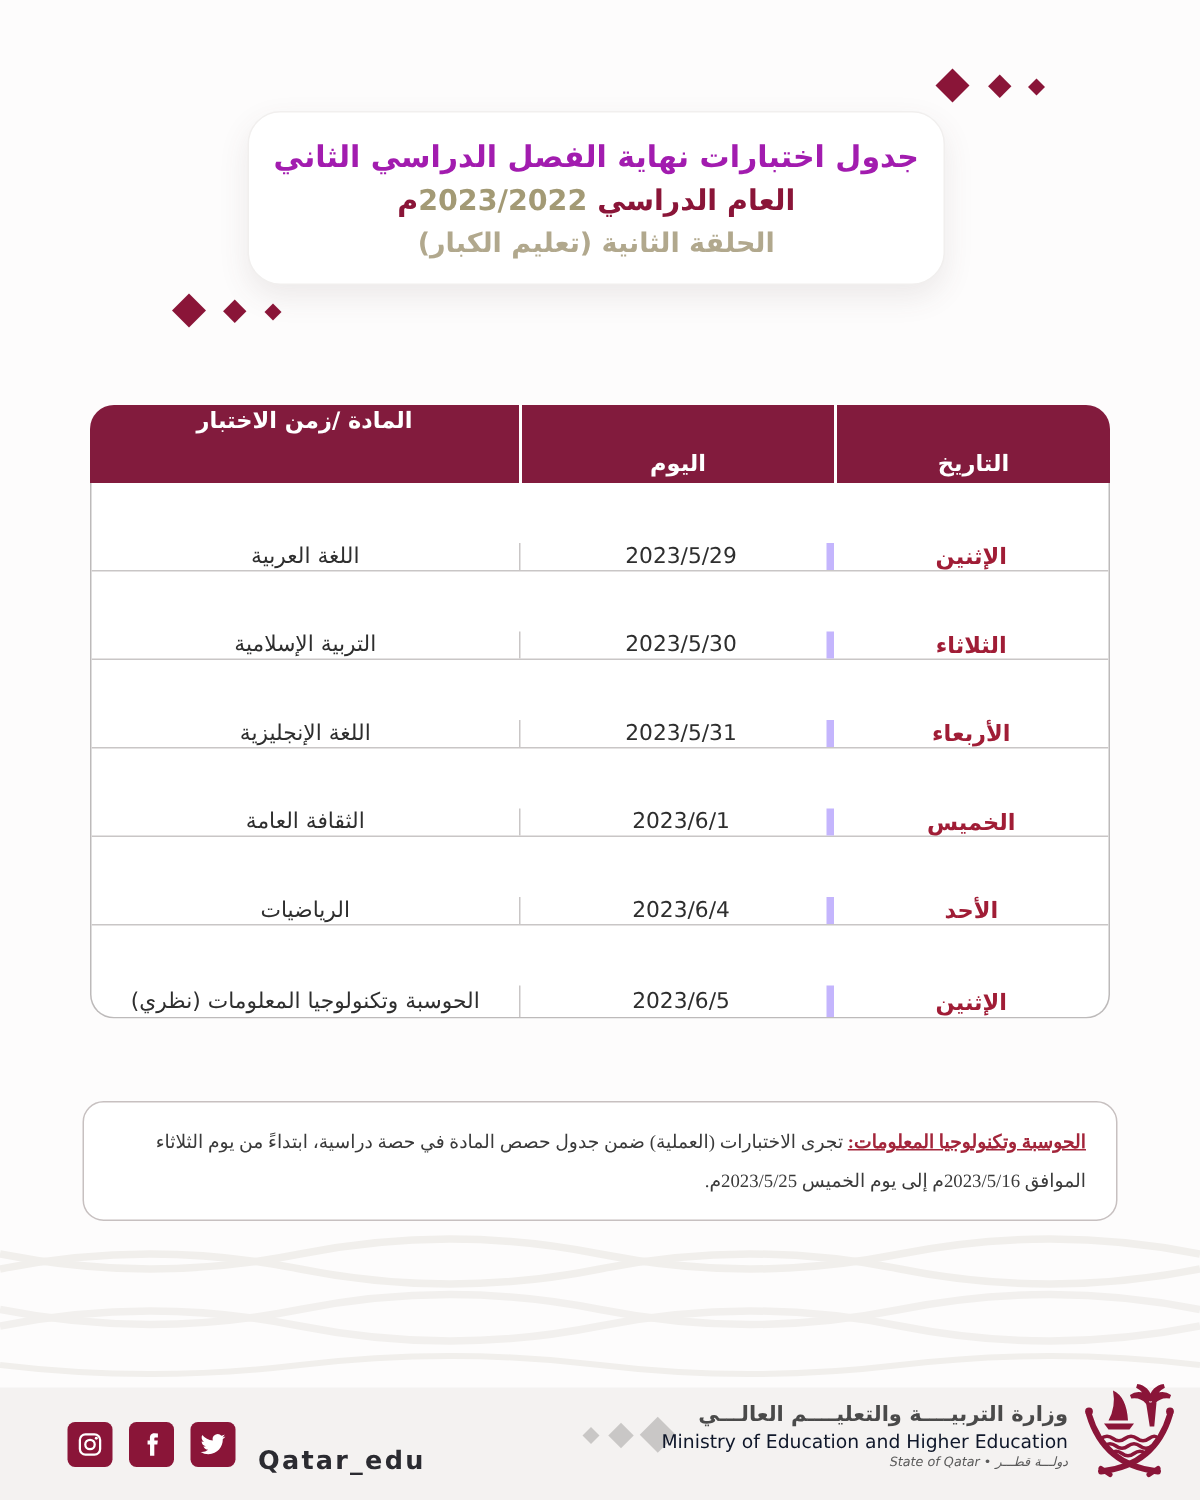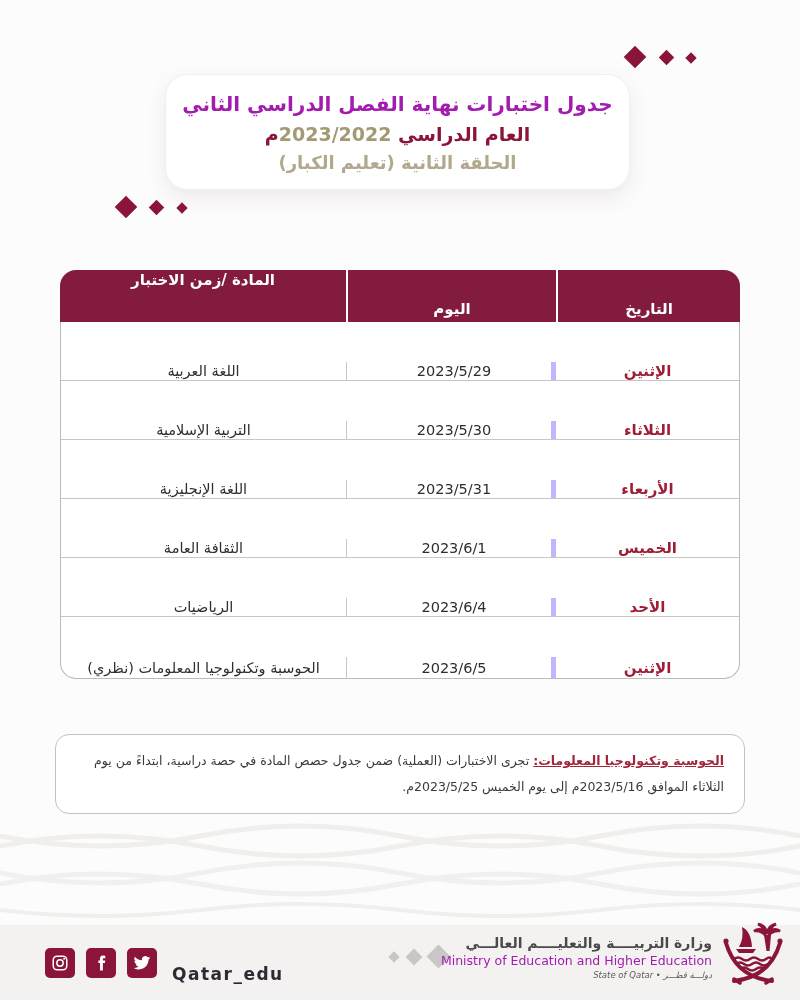--- a/index.html
+++ b/index.html
@@ -86,21 +86,21 @@
   
   .footnote {
     position: absolute;
     left: 55px; top: 734px;
     width: 690px; height: 80px;
     background: #ffffff;
     border: 1px solid #c7c0c0;
     border-radius: 14px;
     padding: 13px 20px;
     direction: rtl; text-align: right;
-    font-size: 12.5px; line-height: 2.1; color: #3a3a3a;
+    font-size: 12.5px; line-height: 2.1; color: #3a3a3a; font-family: Liberation Serif, serif;
   }
   .footnote .fn-label { color: #A3253A; text-decoration: underline; font-weight: bold; }
 
   
   .footer {
     position: absolute;
     left: 0; top: 925px;
     width: 800px; height: 75px;
     background: #f4f2f1;
   }
@@ -110,21 +110,21 @@
     background: #8A1538; color: #fff;
     display: flex; align-items: center; justify-content: center;
     cursor: pointer;
   }
   .handle { position: absolute; left: 172px; top: 27px; font-size: 17px; font-weight: bold; color: #2b2b31; letter-spacing: 1.5px; margin-top: 12px; }
   .ministry {
     position: absolute; right: 88px; top: 10px;
     text-align: right; direction: rtl;
   }
   .ministry .m-ar { font-size: 14px; font-weight: bold; color: #4a4a4a; }
-  .ministry .m-en { font-size: 12.5px; color: #a21caf; direction: ltr; margin-top: 2px; }
+  .ministry .m-en { font-size: 12.5px; color: #0f172a; direction: ltr; margin-top: 2px; }
   .ministry .m-state { font-size: 8.5px; color: #5a5a5a; margin-top: 2px; font-style: italic; }
   .emblem { position: absolute; right: 16px; top: -12px; }
 </style>
 </head>
 <body>
 
 <div class="page">
 
   <svg class="waves" viewBox="0 0 800 110" fill="none">
     <path d="M0 18 Q100 38 200 18 T400 18 T600 18 T800 18" stroke="#f1efec" stroke-width="5"></path>

